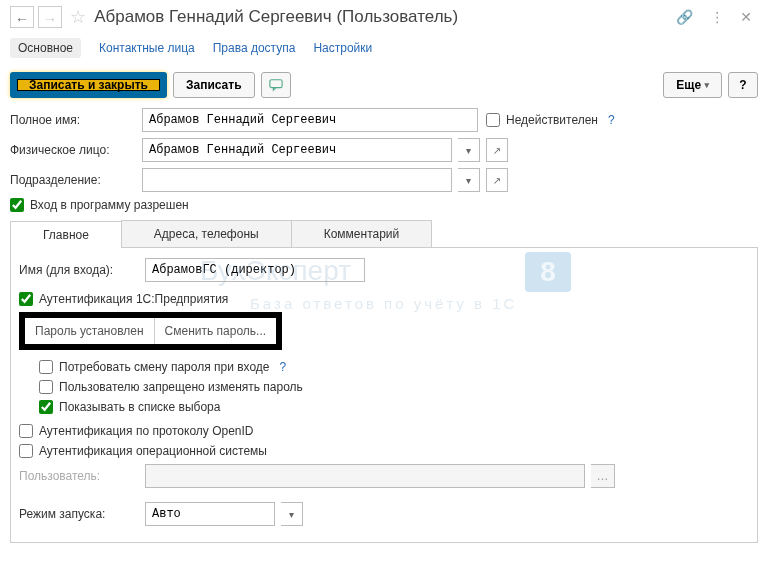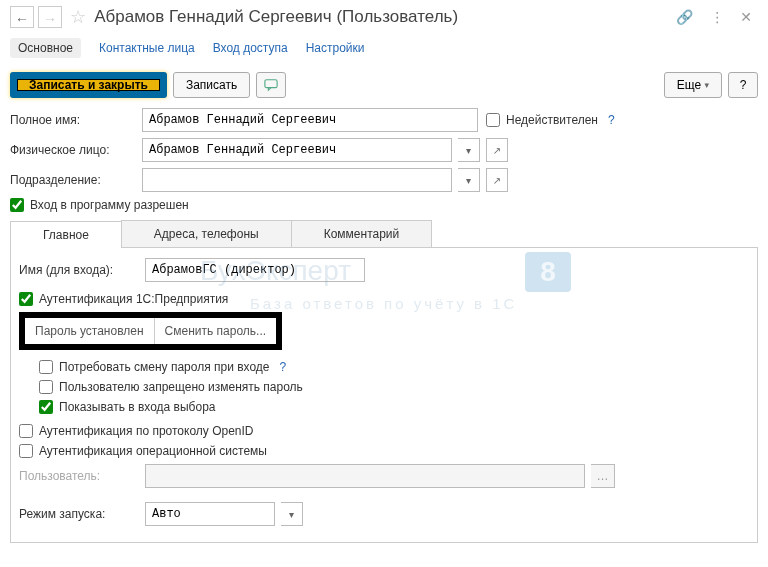--- a/index.html
+++ b/index.html
@@ -53,20 +53,21 @@
   .btn {
     border: 1px solid #aaa;
     background: #f7f7f7;
     padding: 4px 12px;
     border-radius: 3px;
     cursor: pointer;
     height: 26px;
     display: inline-flex;
     align-items: center;
     font-size: 12px;
+    font-weight: bold;
   }
   .btn-primary {
     background: #eab308;
     border: 7px solid #0369a1;
     font-weight: bold;
     box-shadow: 0 0 0 1px #000 inset, 0 0 4px rgba(255,200,0,0.6);
   }
   .btn-icon { width: 30px; justify-content: center; padding: 4px 0; }
   .spacer { flex: 1; }
   .form { padding: 4px 10px 10px 10px; }
@@ -186,21 +187,21 @@
   <span class="star-icon">☆</span>
   <div class="title">Абрамов Геннадий Сергеевич (Пользователь)</div>
   <span class="hdr-icon">🔗</span>
   <span class="hdr-icon">⋮</span>
   <span class="hdr-icon">✕</span>
 </div>
 
 <div class="tabs-top">
   <span class="tab active">Основное</span>
   <span class="tab">Контактные лица</span>
-  <span class="tab">Вход доступа</span>
+  <span class="tab">Права доступа</span>
   <span class="tab">Настройки</span>
 </div>
 
 <div class="toolbar">
   <button class="btn btn-primary">Записать и закрыть</button>
   <button class="btn">Записать</button>
   <button class="btn btn-icon">
     <svg width="14" height="14" viewBox="0 0 16 16">
           <rect x="1" y="2" width="14" height="9" rx="2" fill="none" stroke="#5a8" stroke-width="1.3"></rect>
           <path d="M5 11 L5 14 L8 11" fill="none" stroke="#5a8" stroke-width="1.3"></path>
@@ -278,21 +279,21 @@
     </div>
     <div class="row indent">
       <label class="chk">
         <input type="checkbox" style="">
         <span>Пользователю запрещено изменять пароль</span>
       </label>
     </div>
     <div class="row indent">
       <label class="chk">
         <input type="checkbox" checked="" style="">
-        <span>Показывать в входа выбора</span>
+        <span>Показывать в списке выбора</span>
       </label>
     </div>
 
     <div class="row" style="margin-top:10px">
       <label class="chk">
         <input type="checkbox" style="">
         <span>Аутентификация по протоколу OpenID</span>
       </label>
     </div>
     <div class="row">

